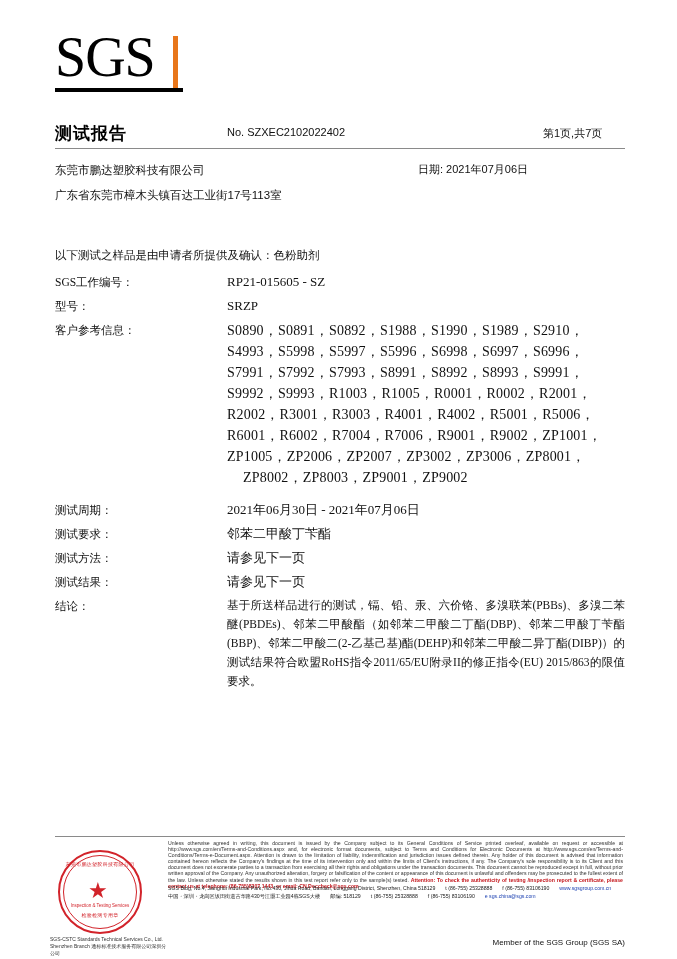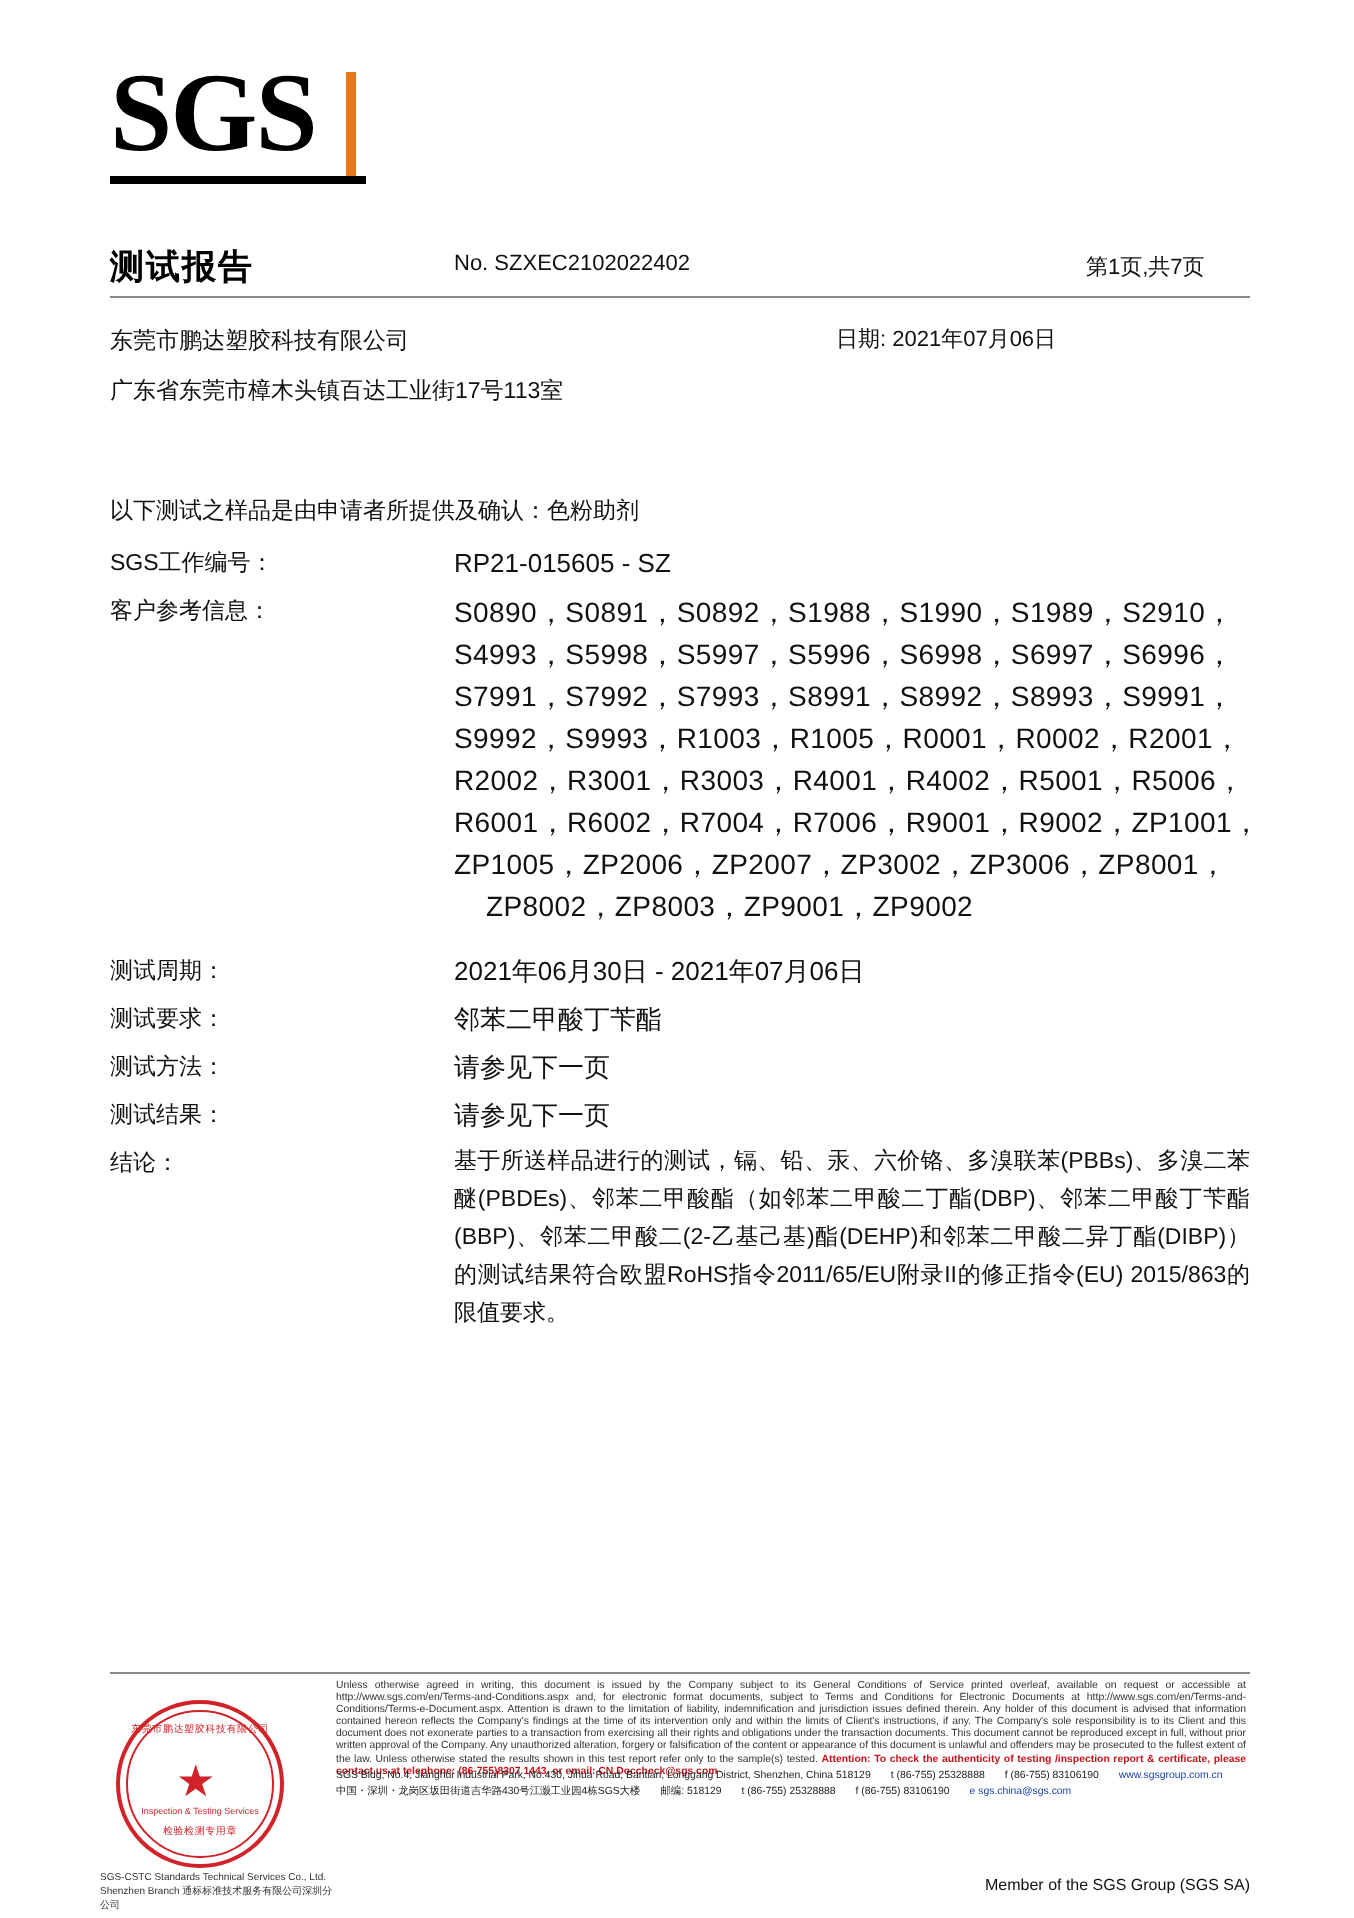--- a/index.html
+++ b/index.html
@@ -21,21 +21,21 @@
   
   .logo-wrap {
     position: absolute;
     left: 55px;
     top: 28px;
     width: 160px;
     height: 62px;
   }
   .logo-text {
     font-family: "Liberation Serif", serif;
-    font-weight: bold;
+    font-weight: normal;
     font-size: 56px;
     letter-spacing: -1px;
     color: #000000;
     line-height: 58px;
   }
   .logo-bar {
     position: absolute;
     left: 118px;
     top: 8px;
     width: 5px;
@@ -102,20 +102,21 @@
     font-size: 11.5px;
     color: #111;
   }
 
   
   .fields {
     position: absolute;
     left: 55px;
     top: 272px;
     width: 570px;
+    font-family: Liberation Serif, serif;
   }
   .field-row {
     display: flex;
     align-items: flex-start;
     margin-bottom: 4px;
   }
   .field-label {
     width: 172px;
     flex: 0 0 172px;
     font-size: 11.5px;
@@ -267,20 +268,24 @@
 
   <div class="sample-statement">以下测试之样品是由申请者所提供及确认：色粉助剂</div>
 
   <div class="fields">
 
     <div class="field-row">
       <div class="field-label">SGS工作编号：</div>
       <div class="field-value">RP21-015605 - SZ</div>
     </div>
 
+    <div class="field-row">
+      <div class="field-label">型号：</div>
+      <div class="field-value">SRZP</div>
+    </div>
 
     <div class="field-row">
       <div class="field-label">客户参考信息：</div>
       <div class="field-value ref-list">
         <div class="ref-line">S0890，S0891，S0892，S1988，S1990，S1989，S2910，</div>
         <div class="ref-line">S4993，S5998，S5997，S5996，S6998，S6997，S6996，</div>
         <div class="ref-line">S7991，S7992，S7993，S8991，S8992，S8993，S9991，</div>
         <div class="ref-line">S9992，S9993，R1003，R1005，R0001，R0002，R2001，</div>
         <div class="ref-line">R2002，R3001，R3003，R4001，R4002，R5001，R5006，</div>
         <div class="ref-line">R6001，R6002，R7004，R7006，R9001，R9002，ZP1001，</div>

